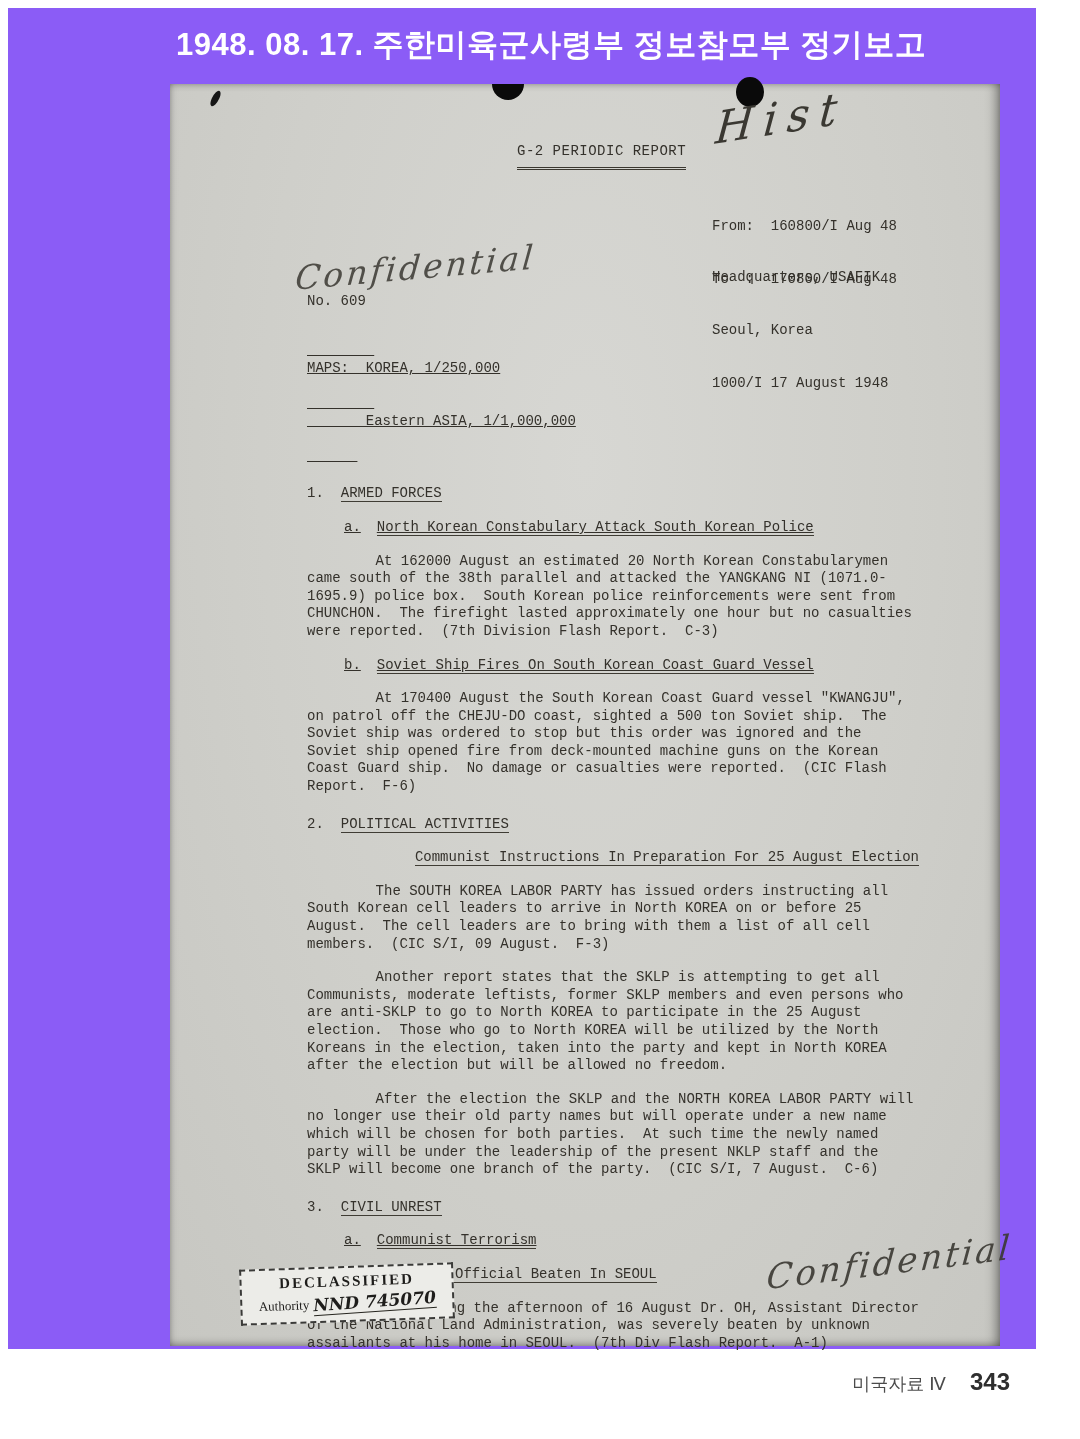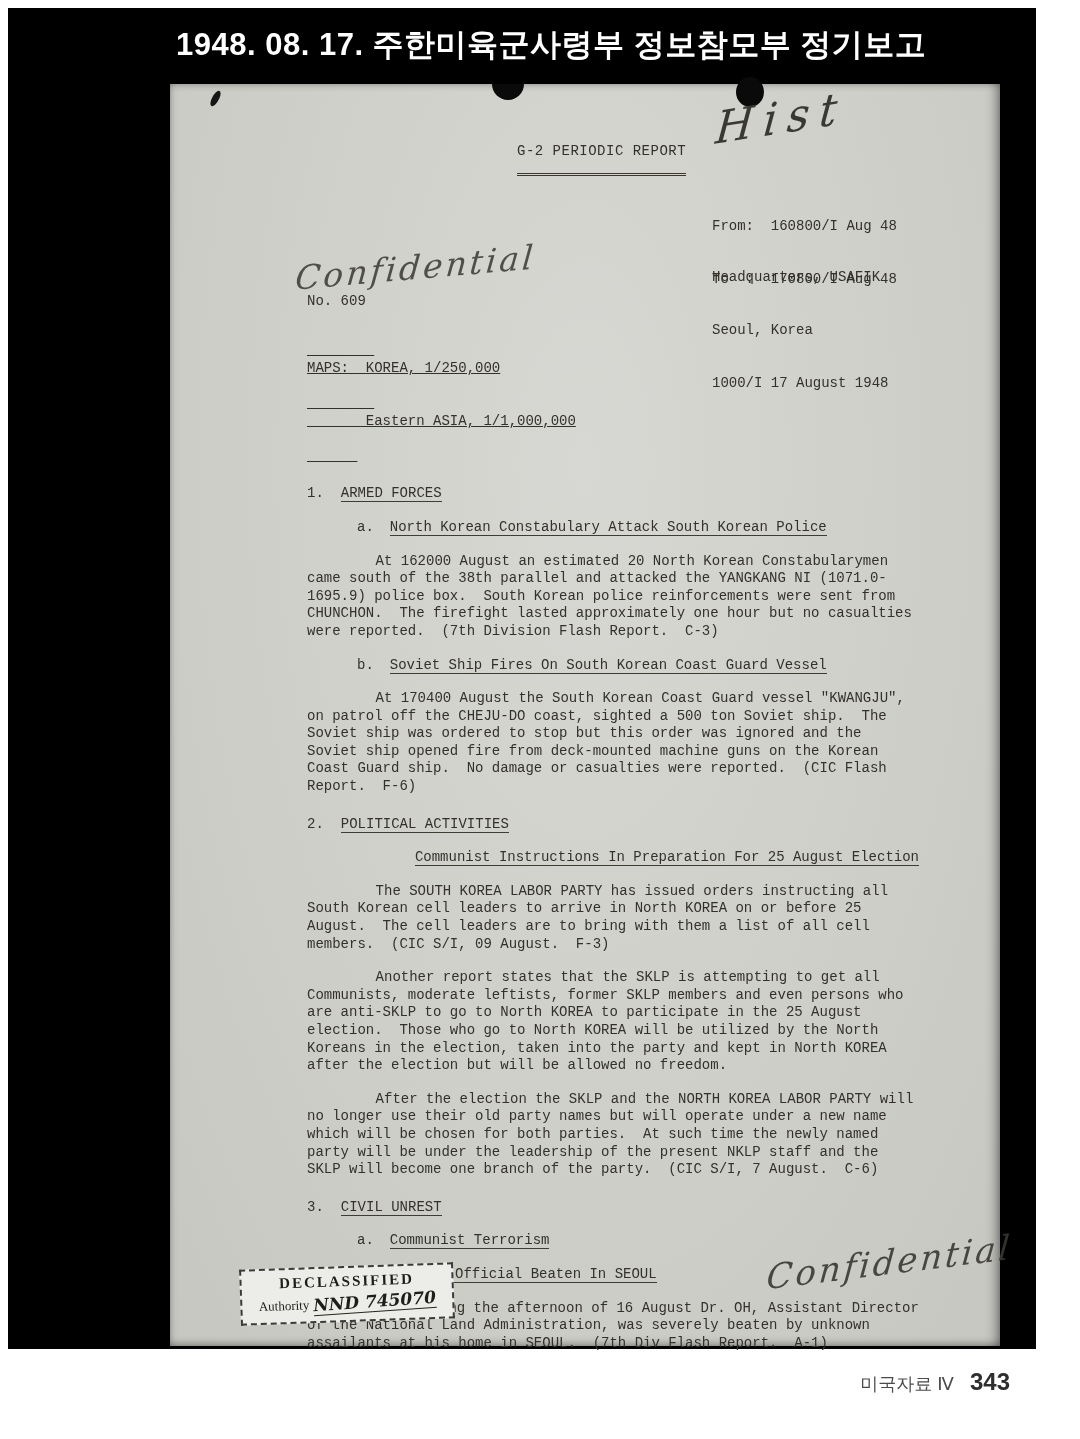--- a/index.html
+++ b/index.html
@@ -10,21 +10,21 @@
     background: #ffffff;
     overflow: hidden;
     font-family: "Liberation Sans", sans-serif;
   }
   .scan-frame {
     position: absolute;
     left: 8px;
     top: 8px;
     width: 1028px;
     height: 1341px;
-    background: #000000;
+    background: #8b5cf6;
   }
   .frame-title {
     position: absolute;
     left: 168px;
     top: 16px;
     color: #ffffff;
     font-size: 31px;
     font-weight: bold;
     letter-spacing: 0.5px;
     white-space: nowrap;
@@ -86,21 +86,21 @@
     top: 59px;
     width: 612px;
     font-family: "Liberation Mono", "DejaVu Sans Mono", monospace;
     font-size: 14px;
     line-height: 17.6px;
     color: #34312b;
   }
   .title-row { margin-left: 210px; }
   .u2 {
     border-bottom: 3px double #3a372f;
-    padding-bottom: 14px;
+    padding-bottom: 8px;
     letter-spacing: 0.5px;
     font-family: Liberation Mono, monospace;
   }
   .u {
     border-bottom: 1px solid #3f3c34;
     padding-bottom: 0;
   }
   .meta-block {
     position: absolute;
     left: 405px;
@@ -133,21 +133,21 @@
     transform: rotate(-5deg) skewX(-10deg);
     opacity: 0.85;
   }
   .maps-block {
     margin-top: 12px;
     white-space: pre;
     text-decoration: underline;
   }
   .sec-title { margin-top: 20px; }
   .num { margin-right: 17px; }
-  .sub-head { margin-top: 16px; margin-left: 50px; }
+  .sub-head { margin-top: 16px; margin-left: 37px; text-decoration: underline; }
   .sub-label { margin-right: 16px; }
   .subsub-head { margin-top: 16px; margin-left: 52px; }
   .subsub-label { margin-right: 12px; }
   .sec2-heading { margin-top: 16px; margin-left: 38px; text-align: right; }
   .para {
     margin: 16px 0 0 0;
     text-indent: 4.9em;
     white-space: pre-wrap;
   }
   .para-deep { text-indent: 7.7em; }
@@ -196,21 +196,21 @@
     white-space: nowrap;
     transform: rotate(-7deg) skewX(-12deg);
     opacity: 0.9;
   }
   .page-footer {
     position: absolute;
     right: 70px;
     top: 1368px;
     display: flex;
     align-items: baseline;
-    gap: 16px;
+    gap: 24px;
   }
   .footer-source {
     font-size: 18px;
     color: #4b4b4b;
   }
   .footer-page {
     font-size: 24px;
     font-weight: bold;
     color: #2e2e2e;
   }

